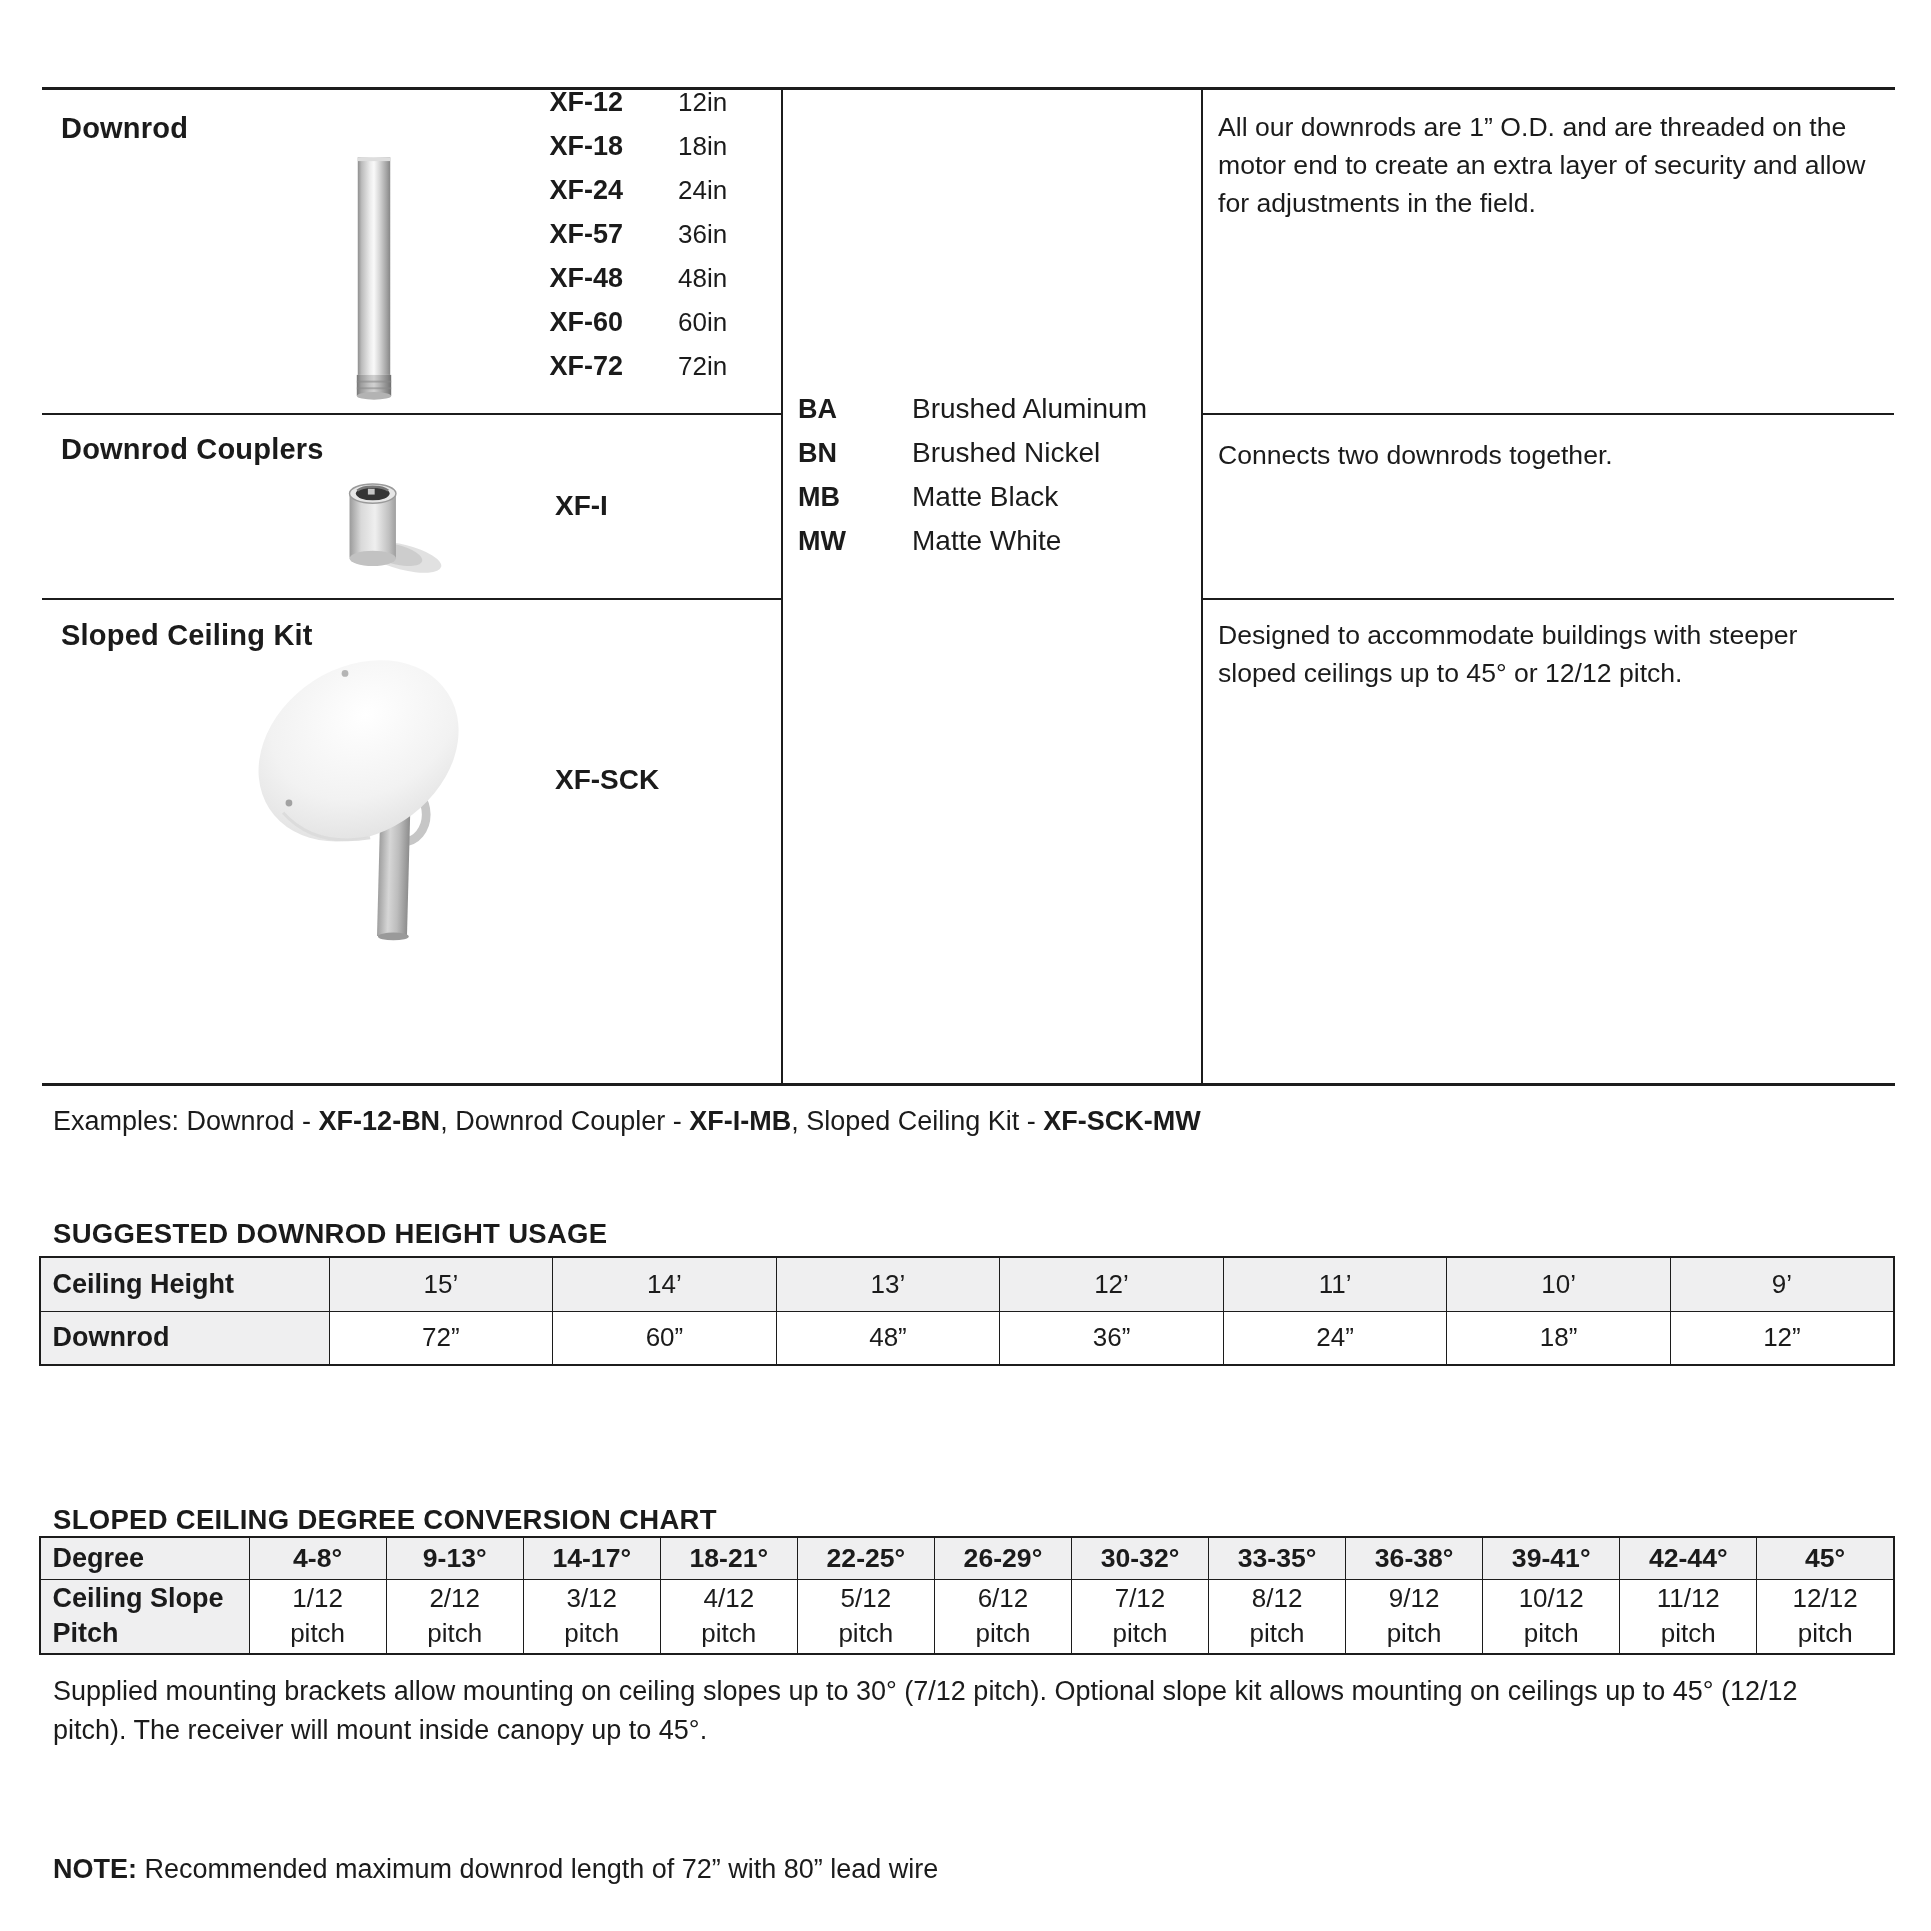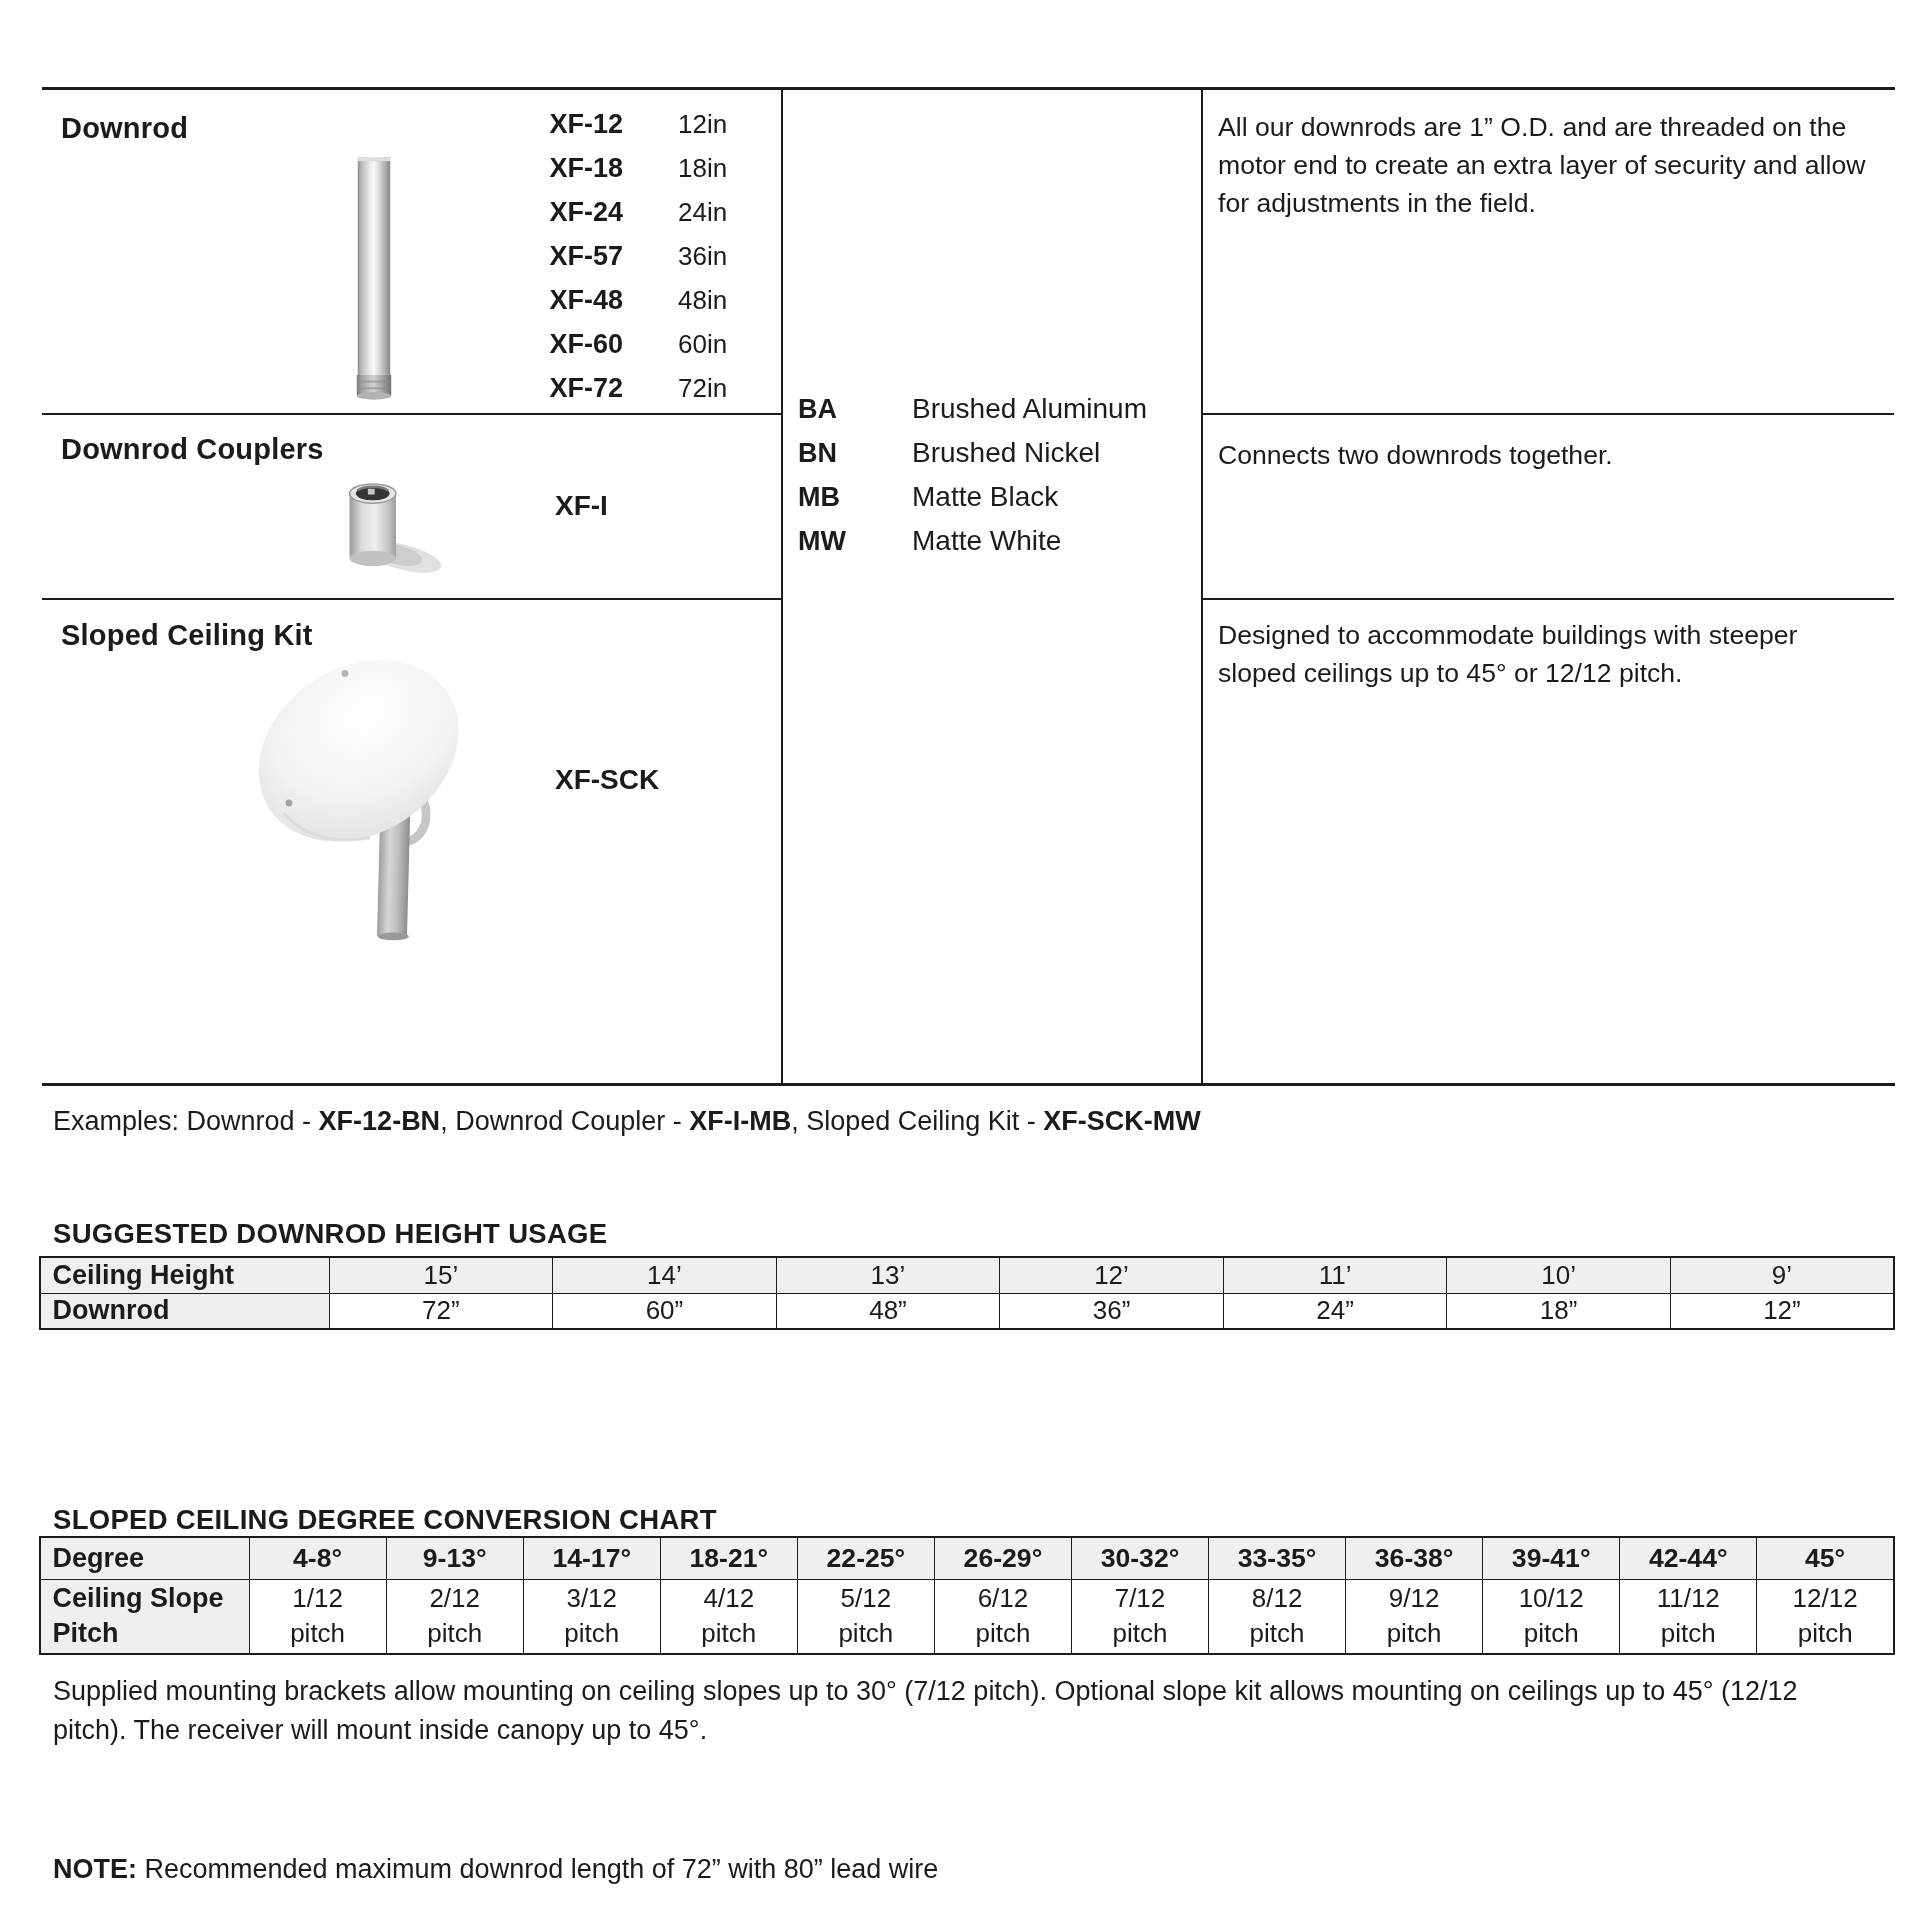--- a/index.html
+++ b/index.html
@@ -9,21 +9,21 @@
     font-family:"Liberation Sans","DejaVu Sans",sans-serif;
   }
   .abs { position:absolute; }
   .hline { position:absolute; background:#1c1c1c; height:2.9px; }
   .hline.thin { height:1.9px; }
   .vline { position:absolute; background:#1c1c1c; width:1.9px; }
 
   .section-title { font-size:29px; font-weight:bold; letter-spacing:0.2px; }
   .code-label { font-size:28px; font-weight:bold; }
 
-  .models { position:absolute; left:521px; top:102px; }
+  .models { position:absolute; left:521px; top:80px; }
   .model-row { display:flex; align-items:center; height:44px; }
   .model-code { width:102px; text-align:right; font-weight:bold; font-size:27px; }
   .model-size { margin-left:55px; font-size:26px; }
 
   .finishes { position:absolute; left:798px; top:387px; }
   .finish-row { display:flex; align-items:center; height:44px; }
   .finish-code { width:68px; font-weight:bold; font-size:27px; }
   .finish-name { margin-left:46px; font-size:28px; }
 
   .desc { position:absolute; font-size:26.6px; line-height:38px; }
@@ -35,21 +35,21 @@
   .block-heading { position:absolute; font-size:27.5px; font-weight:bold; letter-spacing:0.3px; }
 
   .tbl-wrap { position:absolute; left:39px; }
   table { border-collapse:collapse; table-layout:fixed; width:1856px;
           border:2.9px solid #1c1c1c; }
   th, td { border:1.9px solid #1c1c1c; font-size:26px; font-weight:normal;
            text-align:center; vertical-align:middle; padding:0; }
   th.lbl { text-align:left; padding-left:11.6px; font-size:27px; font-weight:bold;
            background:#efeff0; }
   tr.hdr td { background:#efeff0; }
-  .t1 tr { height:36px; }
+  .t1 tr { height:54px; }
   .t1 th.lbl { width:276px; }
   .t2 tr.hdr { height:42px; }
   .t2 tr.data { height:75px; }
   .t2 th.lbl { width:196px; }
   .t2 tr.hdr td { font-weight:bold; font-size:26.6px; }
   .t2 .pitch-cell div { line-height:35px; }
   .t2 th.lbl div { line-height:35px; }
 
   .footer-par { position:absolute; left:53px; font-size:27px; line-height:39px; }
   .note b { font-weight:bold; }

